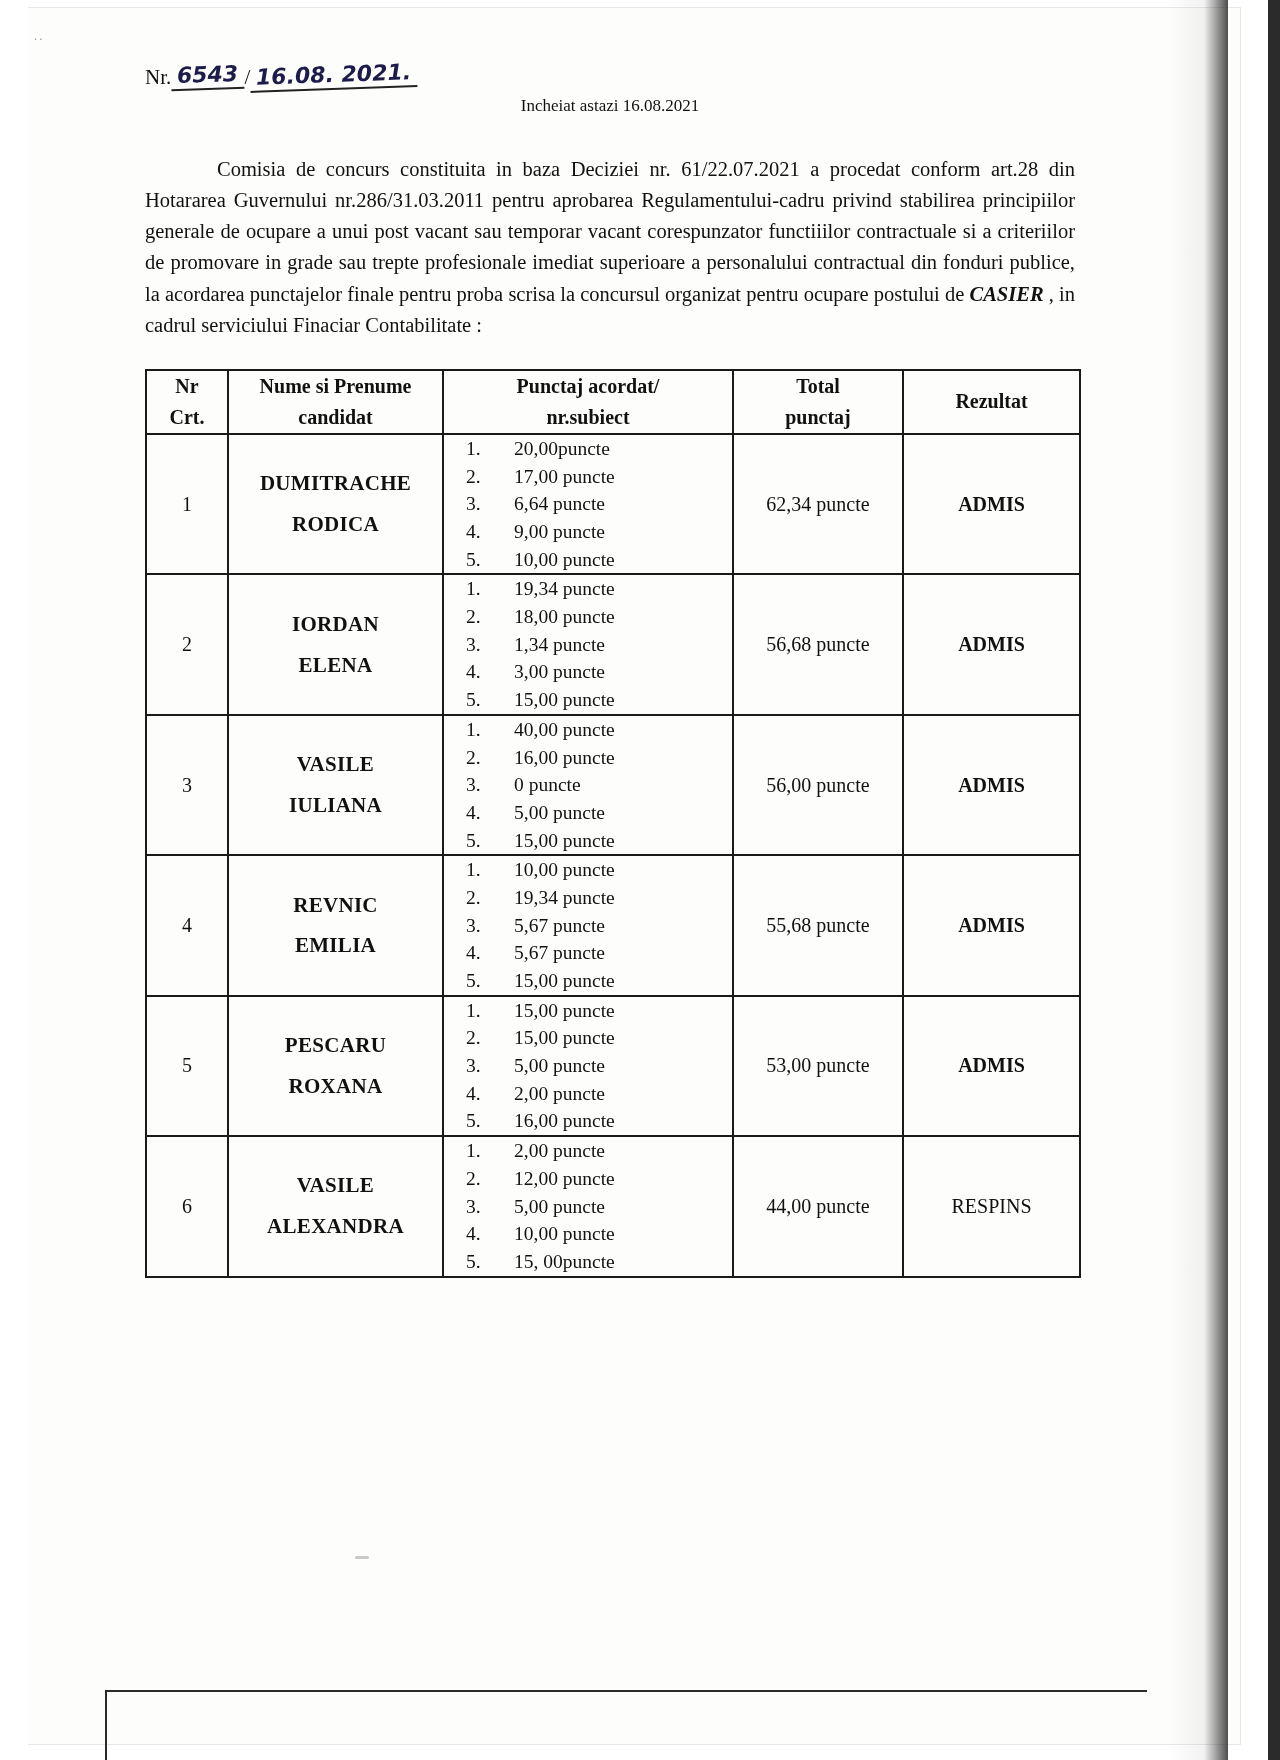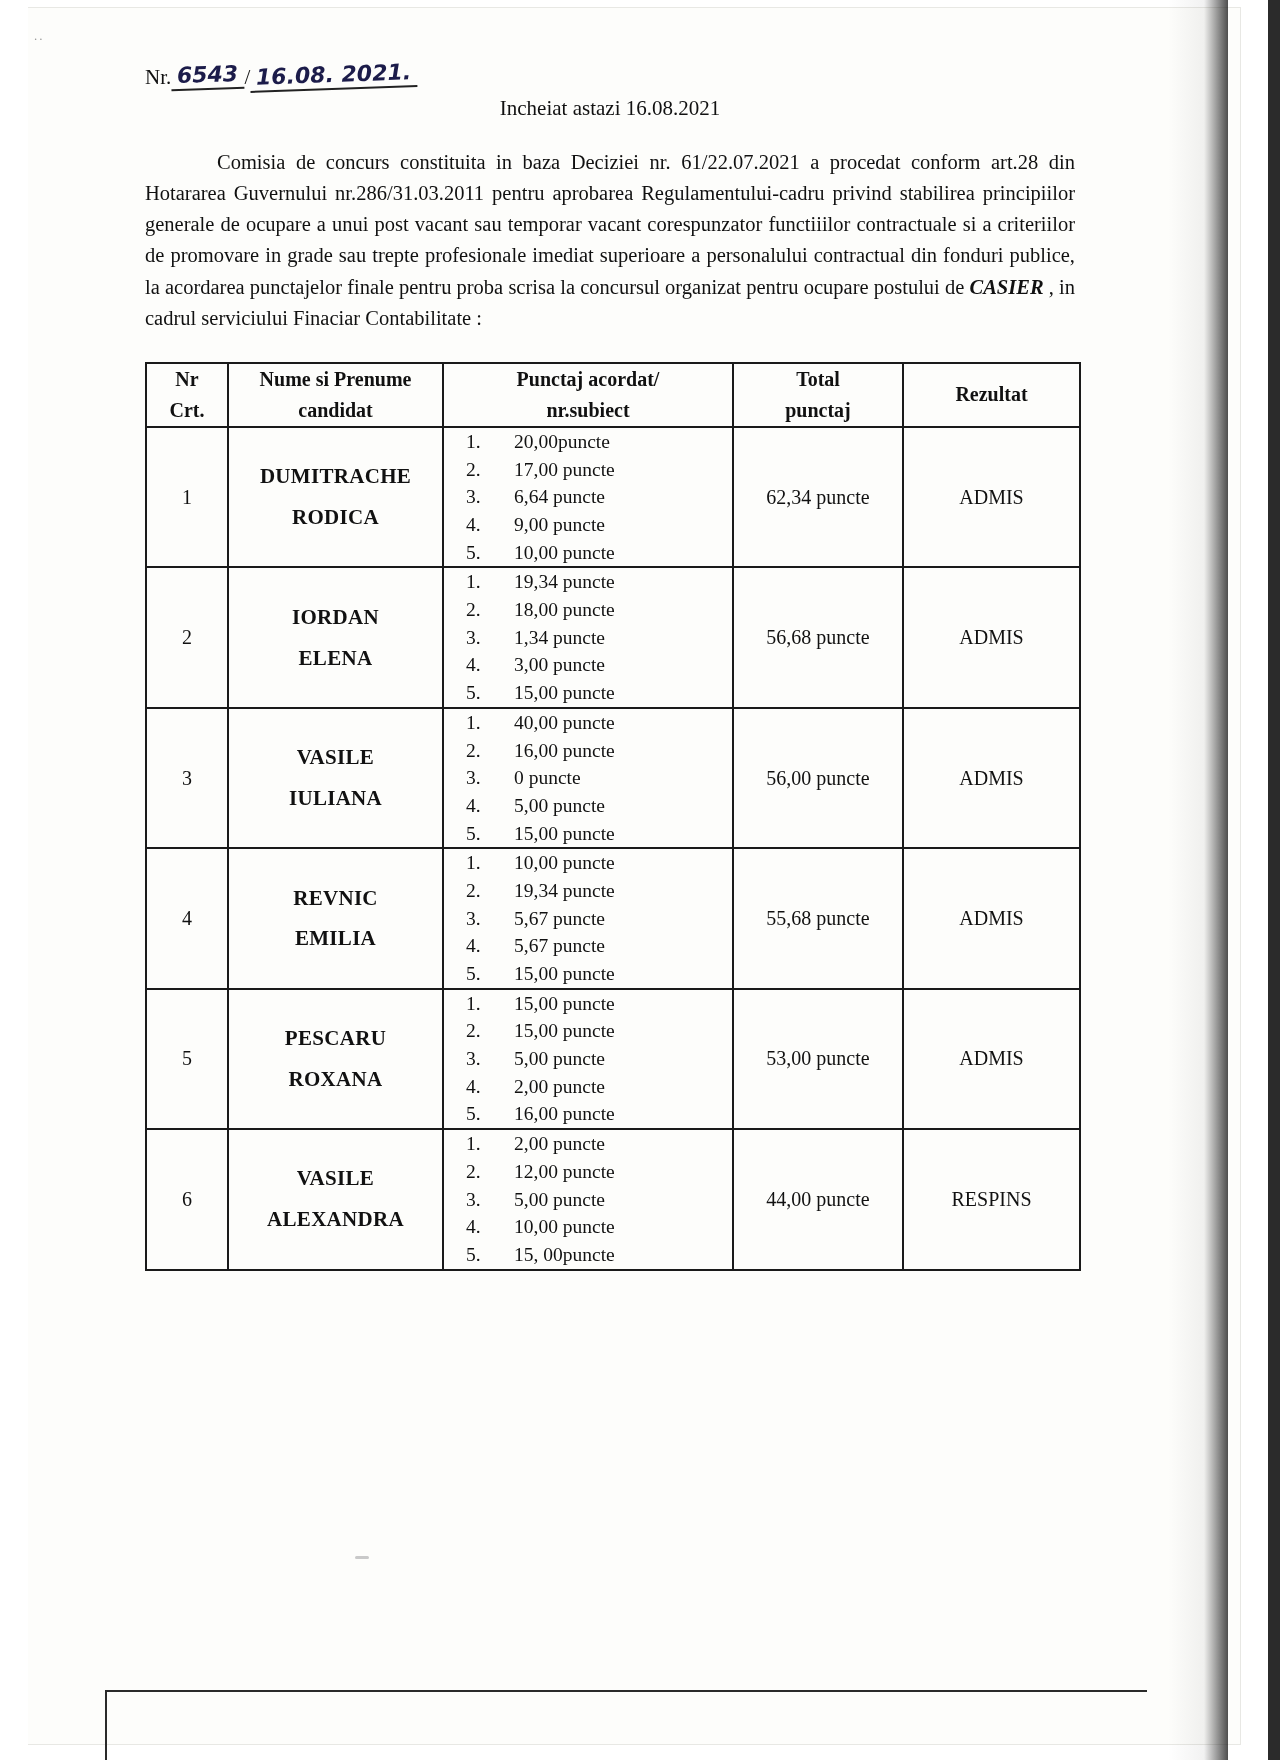--- a/index.html
+++ b/index.html
@@ -116,26 +116,26 @@
   .doc-title {
     margin-top: 58px;
     text-align: center;
     font-style: italic;
     font-size: 21px;
     letter-spacing: 0.3px;
   }
   .doc-sub {
     margin-top: 6px;
     text-align: center;
-    font-size: 21px;
+    font-size: 17px;
   }
 
   
   .para {
-    margin-top: 26px;
+    margin-top: 38px;
     font-size: 20.5px;
     line-height: 1.52;
     text-align: justify;
     text-justify: inter-word;
     text-indent: 72px;
   }
   .para b.italic-bold {
     font-weight: 700;
     font-style: italic;
   }
@@ -180,21 +180,21 @@
     font-size: 19.5px;
     padding: 6px 0 6px 0;
   }
   td.c-total {
     text-align: center;
     font-size: 20px;
   }
   td.c-res {
     text-align: center;
     font-size: 20px;
-    font-weight: 400;
+    font-weight: 700;
   }
   td.c-res.respins {
     font-weight: 400;
   }
 
   .pts-row {
     display: flex;
     line-height: 1.42;
   }
   .pts-idx {

